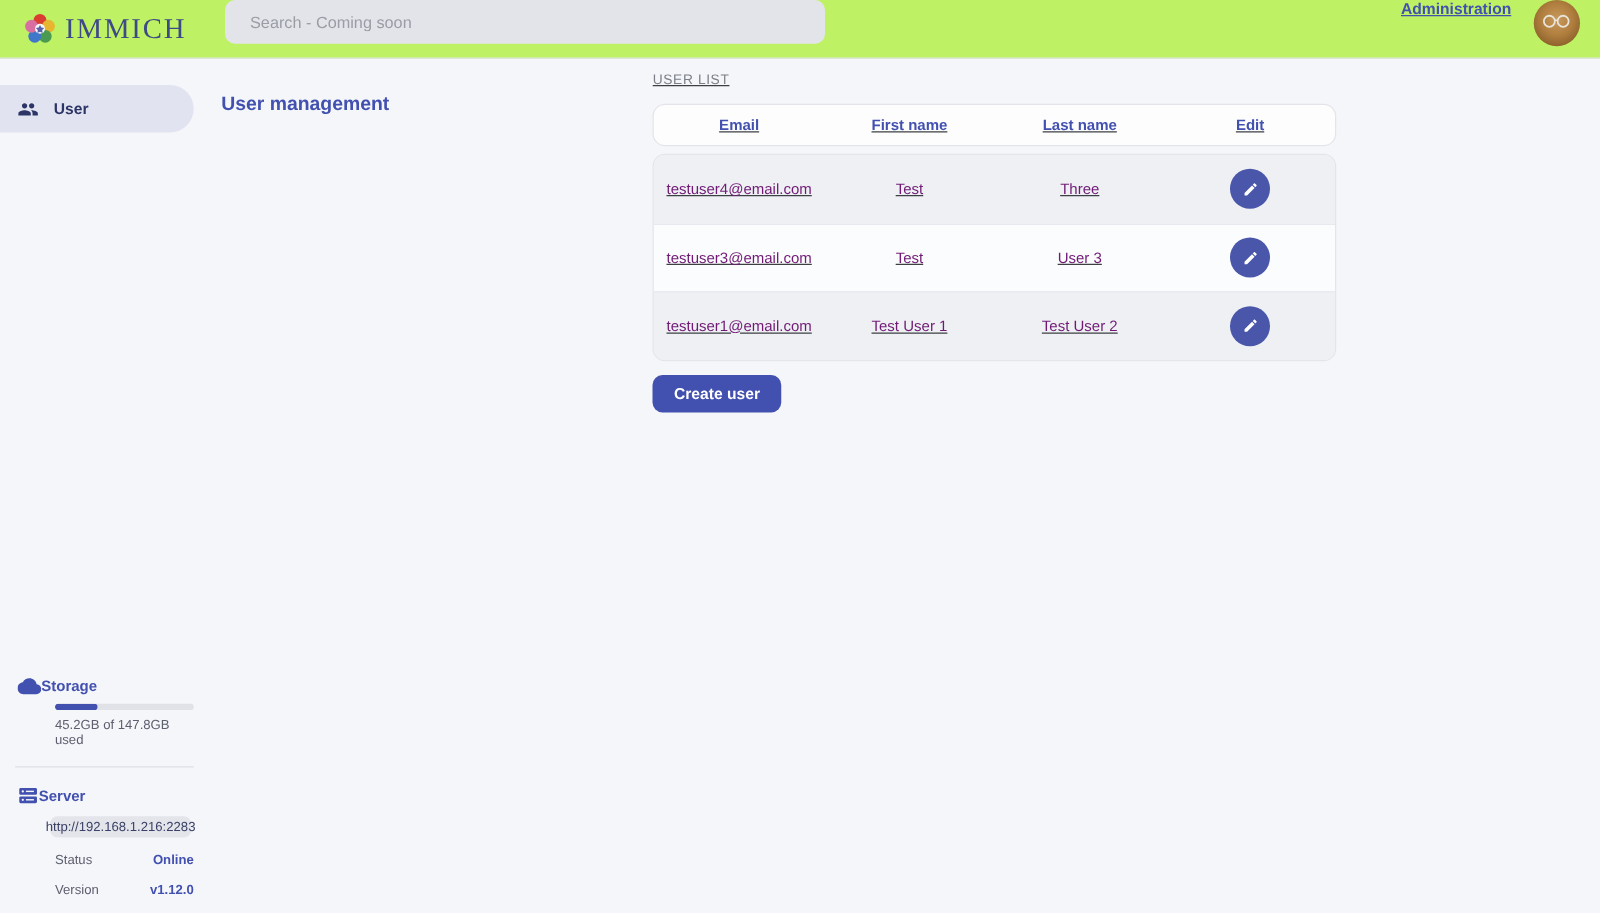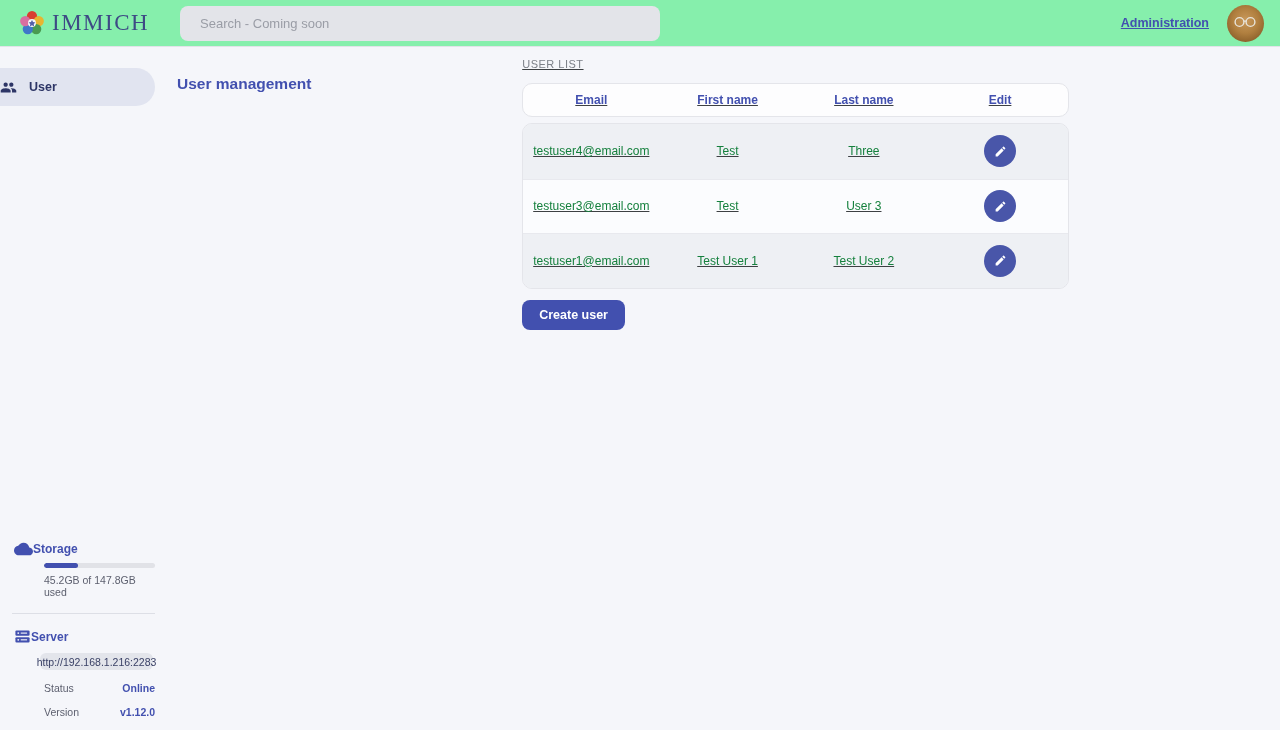--- a/index.html
+++ b/index.html
@@ -7,23 +7,22 @@
   body {
     font-family: "Liberation Sans", sans-serif;
     background: #f5f6fa;
     color: #3d4043;
   }
 
   
   .header {
     height: 47px;
     display: flex;
-    align-items: center;
     border-bottom: 1px solid #e2e3e9;
-    background: #86efac;
+    background: #bef264;
     position: relative;
   }
   .logo {
     display: flex;
     align-items: center;
     gap: 6px;
     padding-left: 18px;
     width: 180px;
     flex: 0 0 180px;
   }
@@ -76,21 +75,21 @@
     position: relative;
   }
   .side-item {
     margin-top: 21px;
     height: 38px;
     background: #e1e4f0;
     border-radius: 0 20px 20px 0;
     display: flex;
     align-items: center;
     gap: 12px;
-    padding-left: 0;
+    padding-left: 14px;
     cursor: pointer;
   }
   .side-item-label {
     font-size: 12.5px;
     font-weight: 700;
     color: #2d3566;
   }
   .sidebar-bottom {
     position: absolute;
     bottom: 0;
@@ -201,21 +200,21 @@
     display: grid;
     grid-template-columns: repeat(4, 1fr);
     align-items: center;
   }
   .tr:nth-child(odd) { background: #eef0f4; }
   .tr:nth-child(even) { background: #fbfcfe; }
   .tr + .tr { border-top: 1px solid #e8e9ee; }
   .td {
     text-align: center;
     font-size: 12px;
-    color: #15803d;
+    color: #701a75;
   }
   .edit-btn {
     width: 32px;
     height: 32px;
     border-radius: 50%;
     border: none;
     background: #4956a9;
     display: inline-flex;
     align-items: center;
     justify-content: center;

